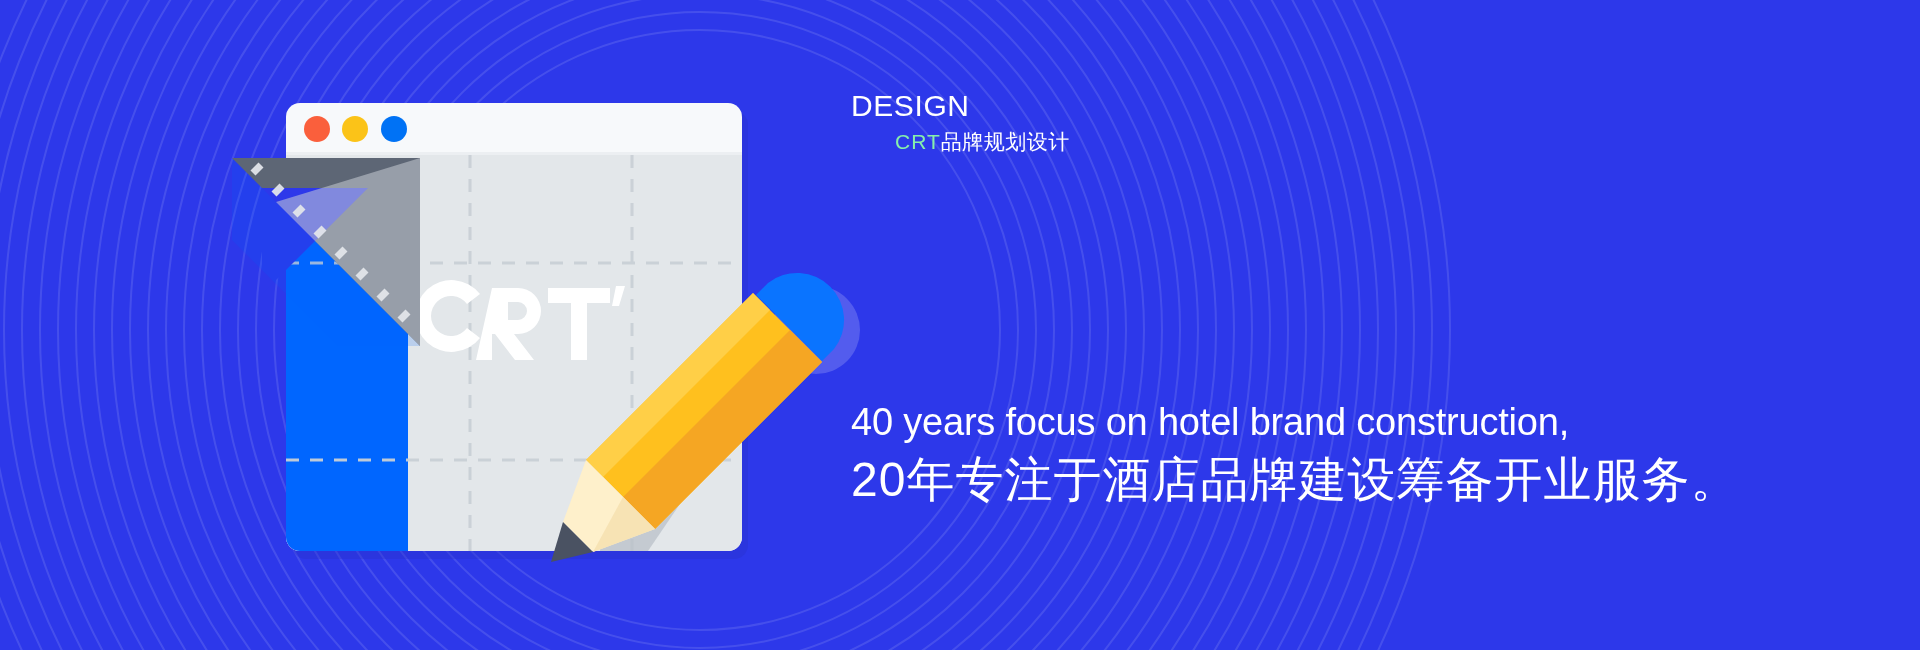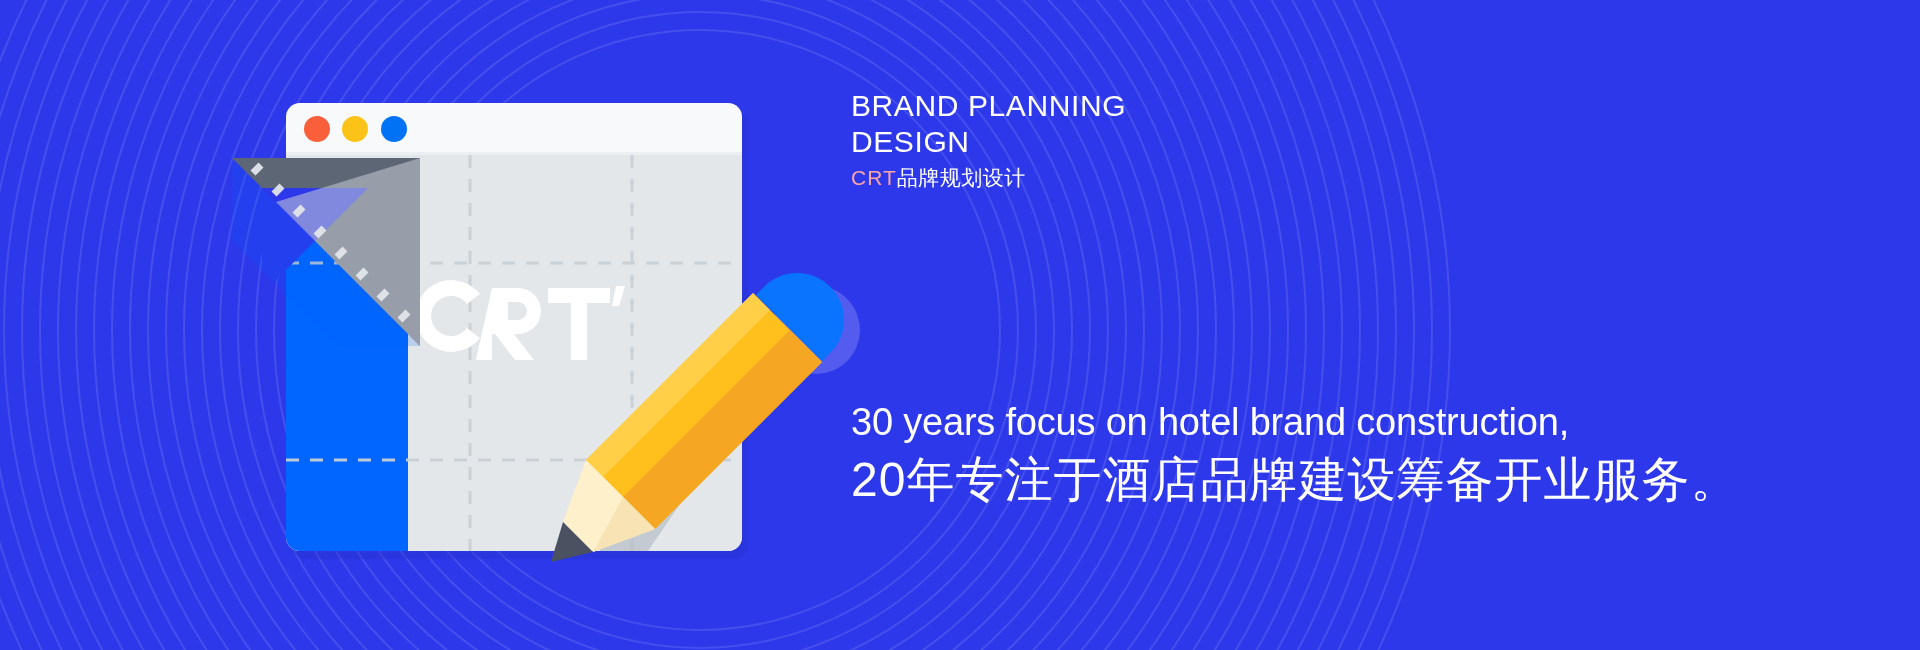--- a/index.html
+++ b/index.html
@@ -56,22 +56,23 @@
   }
   .eyebrow-cn {
     margin-top: 5px;
     font-size: 21px;
     line-height: 26px;
     letter-spacing: 0.5px;
     color: #ffffff;
     white-space: nowrap;
   }
   .eyebrow-cn .crt-mark {
-    color: #fca5a5;
+    color: #86efac;
     letter-spacing: 1px;
+    margin-left: 44px;
   }
 
   .headline-block {
     position: absolute;
     left: 0;
     top: 398px;
   }
   .headline-en {
     color: #ffffff;
     font-size: 38px;
@@ -230,25 +231,24 @@
       <path d="M586 460 L655 529 L593 552 L563 522 Z" fill="#FEF0CB"></path>
       <path d="M623 497 L655 529 L593 552 Z" fill="#F6E0B0" opacity="0.85"></path>
 
       <path d="M563 522 L593 552 L551 562 Z" fill="#4A5262"></path>
     </g>
   </svg>
 
   <div id="text-col">
 
     <div class="eyebrow-block">
-      <div class="eyebrow-line">BRAND PLANNING</div>
       <div class="eyebrow-line">DESIGN</div>
       <div class="eyebrow-cn"><span class="crt-mark">CRT</span><span>品牌规划设计</span></div>
     </div>
 
     <div class="headline-block">
-      <div class="headline-en">30 years focus on hotel brand construction,</div>
+      <div class="headline-en">40 years focus on hotel brand construction,</div>
       <div class="headline-cn">20年专注于酒店品牌建设筹备开业服务。</div>
     </div>
 
   </div>
 
 </div>
 
 </body></html>

